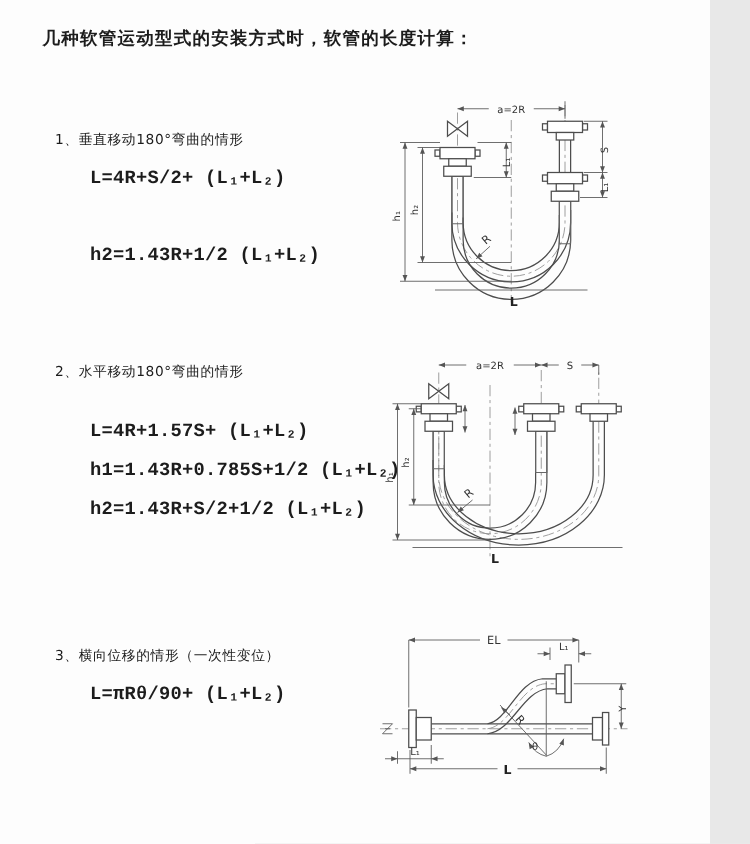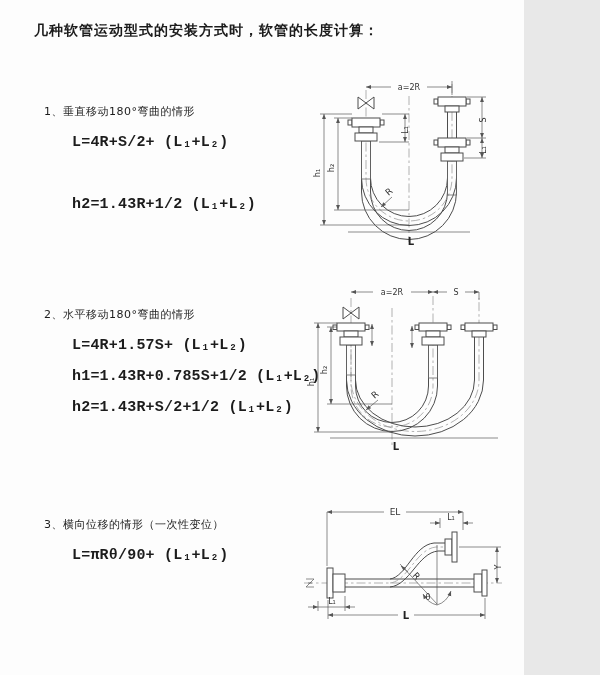--- a/index.html
+++ b/index.html
@@ -1,16 +1,16 @@
 <!DOCTYPE html>
 <html><head>
 <meta charset="utf-8">
 <style>
   html,body{margin:0;padding:0;background:#e8e8e8}
-  #page{position:relative;width:524px;height:675px;background:#fdfdfd;overflow:hidden;
+  #page{position:relative;width:568px;height:675px;background:#fdfdfd;overflow:hidden;
         font-family:"DejaVu Sans","Liberation Sans",sans-serif;color:#1c1c1c}
   .title{position:absolute;font-size:14px;font-weight:bold;letter-spacing:1px;white-space:nowrap}
   .h{position:absolute;font-size:11px;font-weight:normal;letter-spacing:.5px;white-space:nowrap}
   .f{position:absolute;font-size:15px;font-weight:bold;letter-spacing:.2px;white-space:nowrap;
      font-family:Liberation Mono, monospace}
   .diag{position:absolute}
   .cl{fill:none;stroke:#919191;stroke-width:.7;stroke-dasharray:9 3 2.5 3}
   .hose{fill:none;stroke:#4d4d4d;stroke-width:1}
   .fit{fill:#fff;stroke:#4d4d4d;stroke-width:1}
   .dim{fill:none;stroke:#5a5a5a;stroke-width:.7}
@@ -102,21 +102,21 @@
     <text class="lbl" x="101" y="20">a=2R</text>
     <text class="lbl" x="178" y="50" transform="rotate(-90 178 50)">S</text>
     <text class="lbl" x="178" y="80" transform="rotate(-90 178 80)">L₁</text>
     <text class="lbl" x="100" y="60" transform="rotate(-90 100 60)">L₁</text>
     <text class="lbl" x="26" y="98" transform="rotate(-90 26 98)">h₂</text>
     <text class="lbl" x="12" y="103" transform="rotate(-90 12 103)">h₁</text>
     <text class="lblb" x="103" y="175">L</text>
     <text class="lbl9" x="83" y="124" transform="rotate(-40 83 124)">R</text>
   </svg>
 
-  <div class="h" style="left:44px;top:307px">2、水平移动180°弯曲的情形</div>
+  <div class="h" style="left:44px;top:290px">2、水平移动180°弯曲的情形</div>
   <div class="f" style="left:72px;top:337px">L=4R+1.57S+ (L₁+L₂)</div>
   <div class="f" style="left:72px;top:368px">h1=1.43R+0.785S+1/2 (L₁+L₂)</div>
   <div class="f" style="left:72px;top:399px">h2=1.43R+S/2+1/2 (L₁+L₂)</div>
 
   <svg class="diag" style="left:300px;top:280px" width="275" height="192" viewBox="0 0 275 192">
     <defs>
       <pattern id="braid2" width="5" height="5" patternUnits="userSpaceOnUse">
         <rect width="5" height="5" fill="#fff"></rect>
         <path d="M0,5 L5,0 M0,0 L5,5" stroke="#8a8a8a" stroke-width="0.8"></path>
       </pattern>

